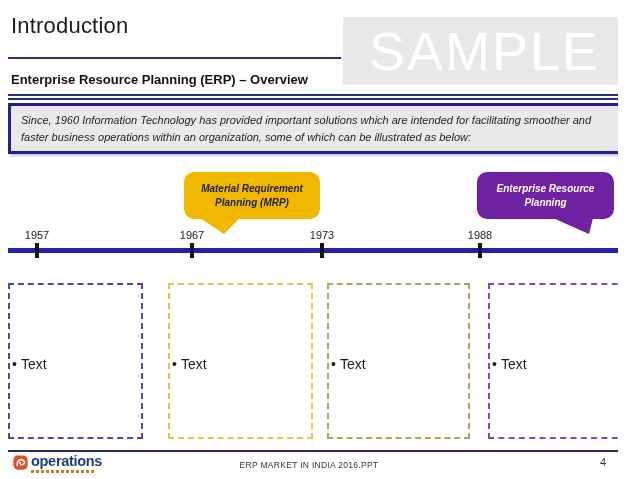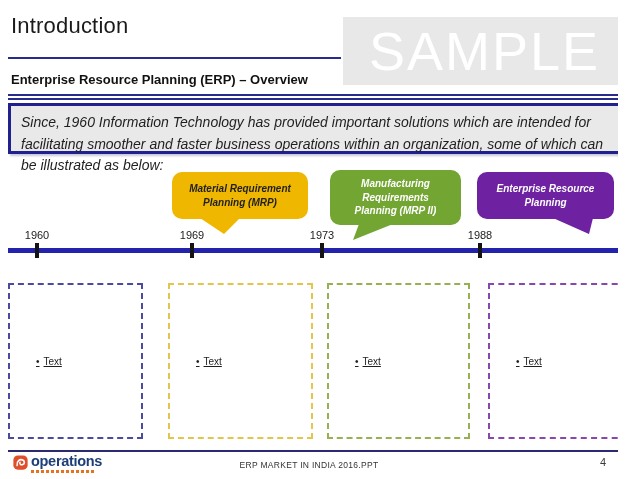--- a/index.html
+++ b/index.html
@@ -26,35 +26,35 @@
     font-size:13px; font-weight:bold; color:#111111;
   }
   .subtitle-divider {
     position:absolute; left:8px; top:94px; width:620px; height:6px;
     border-top:2px solid #272C8C; border-bottom:2px solid #272C8C;
   }
   .intro-note {
     position:absolute; left:8px; top:103px; width:620px; height:51px;
     background:#E9E9E9; border:3px solid #20208E;
     box-shadow:2px 2px 2px rgba(100,100,140,0.35);
-    font-size:14px; font-style:italic; color:#1f1f1f; line-height:1.55;
+    font-size:11px; font-style:italic; color:#1f1f1f; line-height:1.55;
     padding:6px 10px 6px 10px;
   }
   .callout { position:absolute; }
   .bubble {
     border-radius:10px; width:100%; height:100%;
     display:flex; align-items:center; justify-content:center; text-align:center;
     font-size:10px; font-style:italic; font-weight:bold; line-height:1.35;
   }
   .tail { height:16px; }
   .c0 { left:13px;  top:170px; width:139px; height:54px; }
   .c0 .bubble { padding:2px 28px; }
   .c0 .tail { width:44px; margin-left:14px; margin-top:-1px; clip-path:polygon(20% 0, 100% 0, 0 100%); }
   .c1 { left:172px; top:172px; width:136px; height:47px; }
-  .c1 .bubble { padding:2px 8px; }
+  .c1 .bubble { padding:2px 8px;margin-left:12px; }
   .c1 .tail { width:40px; margin-left:28px; margin-top:-1px; clip-path:polygon(0 0, 100% 0, 60% 100%); }
   .c2 { left:330px; top:170px; width:131px; height:55px; }
   .c2 .bubble { padding:2px 12px; }
   .c2 .tail { width:40px; margin-left:23px; margin-top:-1px; clip-path:polygon(15% 0, 100% 0, 0 100%); }
   .c3 { left:477px; top:172px; width:137px; height:47px; }
   .c3 .bubble { padding:2px 18px; }
   .c3 .tail { width:40px; margin-left:76px; margin-top:-1px; clip-path:polygon(0 0, 100% 0, 90% 100%); }
   .year-label {
     position:absolute; top:229px; transform:translateX(-50%);
     font-size:11px; color:#1c1c1c;
@@ -63,21 +63,21 @@
     position:absolute; left:8px; top:248px; width:620px; height:5px; background:#2222AC;
   }
   .tick {
     position:absolute; top:243px; width:4px; height:15px; background:#141414;
   }
   .ph-box {
     position:absolute; top:283px; height:156px; background:#ffffff;
     border:2px dashed #888888;
   }
   .ph-bullet {
-    position:absolute; left:26px; top:71px; font-size:10px; color:#1f1f1f;text-decoration:underline;
+    position:absolute; left:2px; top:71px; font-size:14px; color:#1f1f1f;
   }
   .ph-bullet .dot { margin-right:4px; }
   .b0 { left:8px;   width:135px; }
   .b1 { left:168px; width:145px; }
   .b2 { left:327px; width:143px; }
   .b3 { left:488px; width:140px; }
   .footer-divider {
     position:absolute; left:8px; top:450px; width:620px; height:2px; background:#2A2A70;
   }
   .logo {
@@ -111,31 +111,27 @@
 
   <h2 class="section-subtitle">Enterprise Resource Planning (ERP) – Overview</h2>
   <div class="subtitle-divider"></div>
 
   <div class="intro-note">Since, 1960 Information Technology has provided important solutions which are intended for facilitating smoother and faster business operations within an organization, some of which can be illustrated as below:</div>
 
   <div class="callout c1">
     <div class="bubble" style="background: rgb(239, 183, 0); color: rgb(31, 31, 31);">Material Requirement Planning (MRP)</div>
     <div class="tail" style="background: rgb(239, 183, 0);"></div>
   </div>
-  <div class="callout c2">
-    <div class="bubble" style="background: rgb(115, 165, 51); color: rgb(255, 255, 255);">Manufacturing Requirements Planning (MRP II)</div>
-    <div class="tail" style="background: rgb(115, 165, 51);"></div>
-  </div>
   <div class="callout c3">
     <div class="bubble" style="background: rgb(110, 33, 161); color: rgb(255, 255, 255);">Enterprise Resource Planning</div>
     <div class="tail" style="background: rgb(110, 33, 161);"></div>
   </div>
 
-  <span class="year-label" style="left:37px">1960</span>
-  <span class="year-label" style="left:192px">1969</span>
+  <span class="year-label" style="left:37px">1957</span>
+  <span class="year-label" style="left:192px">1967</span>
   <span class="year-label" style="left:322px">1973</span>
   <span class="year-label" style="left:480px">1988</span>
 
   <div class="timeline-bar" style="background: rgb(34, 34, 172);"></div>
   <div class="tick" style="left: 35px; background: rgb(20, 20, 20);"></div>
   <div class="tick" style="left: 190px; background: rgb(20, 20, 20);"></div>
   <div class="tick" style="left: 320px; background: rgb(20, 20, 20);"></div>
   <div class="tick" style="left: 478px; background: rgb(20, 20, 20);"></div>
 
   <div class="ph-box b0" style="border-color: rgb(74, 74, 160);">

